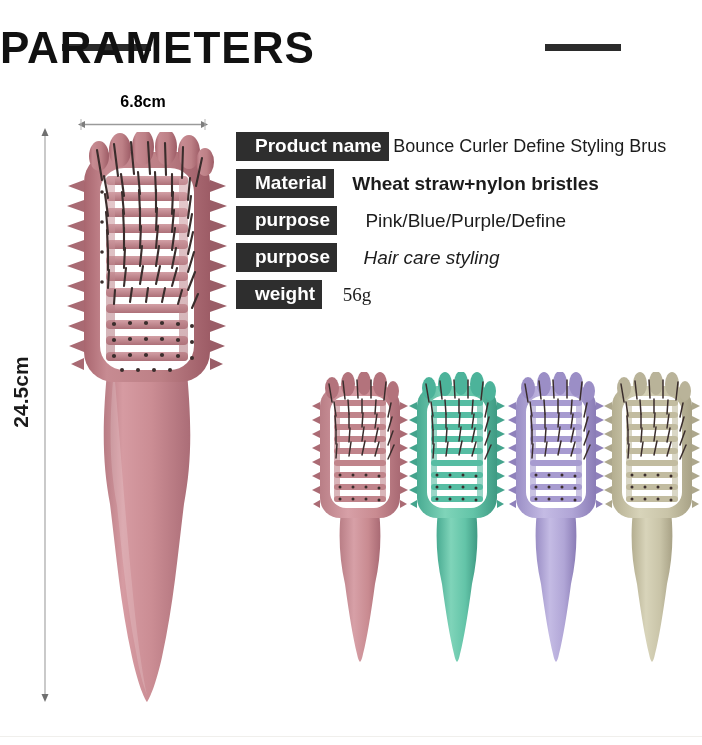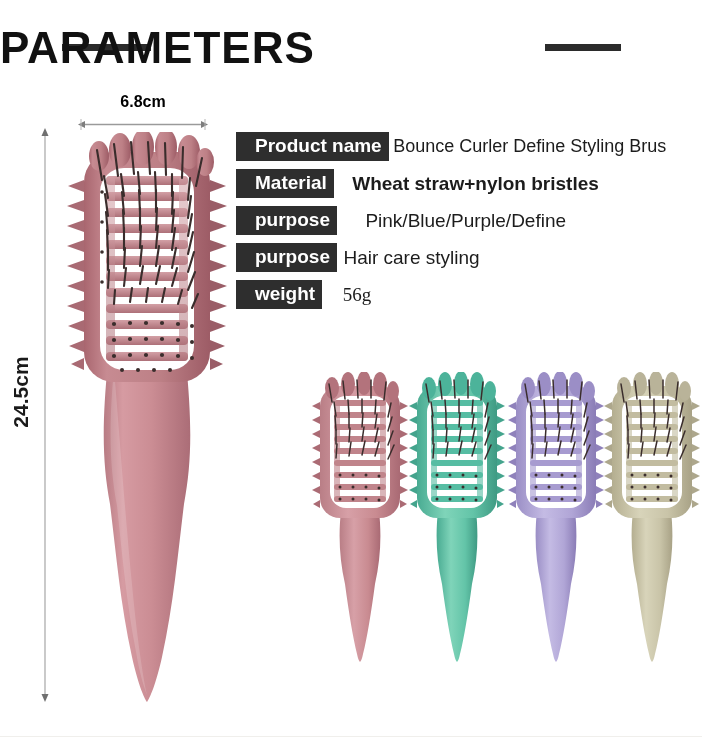--- a/index.html
+++ b/index.html
@@ -116,21 +116,21 @@
     display: inline-block;
     color: #1c1c1c;
     font-size: 19px;
     line-height: 29px;
     vertical-align: top;
     white-space: nowrap;
   }
   .param-row.r-product .param-val  {  font-size: 18px; }
   .param-row.r-material .param-val { margin-left: 14px; font-weight: bold; }
   .param-row.r-colour .param-val   { margin-left: 24px; }
-  .param-row.r-purpose .param-val  { margin-left: 2px; }
+  .param-row.r-purpose .param-val  { margin-left: 22px; font-style: italic; }
   .param-row.r-weight .param-val   { margin-left: 16px; font-family: Liberation Serif, serif; }
 
   
   .brush { position: absolute; }
   #main-brush { left: 62px; top: 132px; width: 170px; height: 570px; }
   #variant-row { position: absolute; left: 312px; top: 372px; width: 390px; height: 290px; }
   .variant { position: absolute; top: 0; width: 96px; height: 290px; }
   #variant-pink   { left: 0px; }
   #variant-blue   { left: 97px; }
   #variant-purple { left: 196px; }

